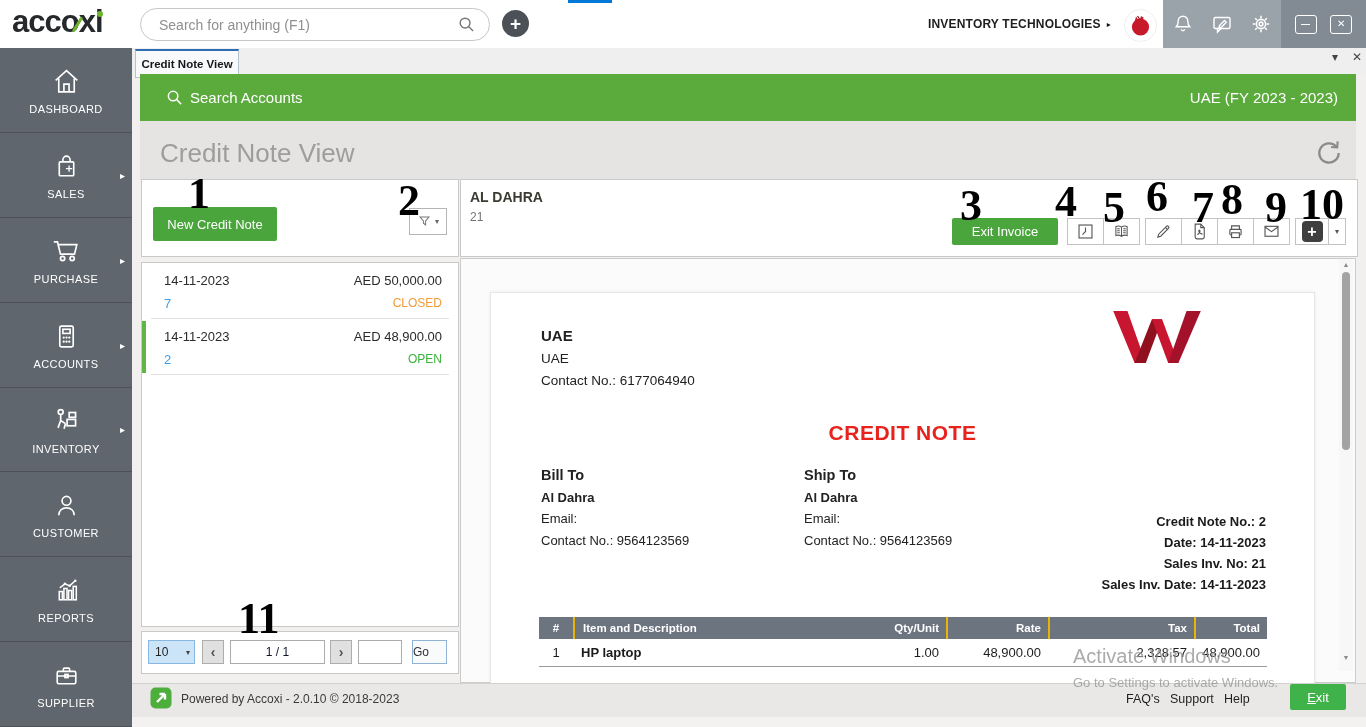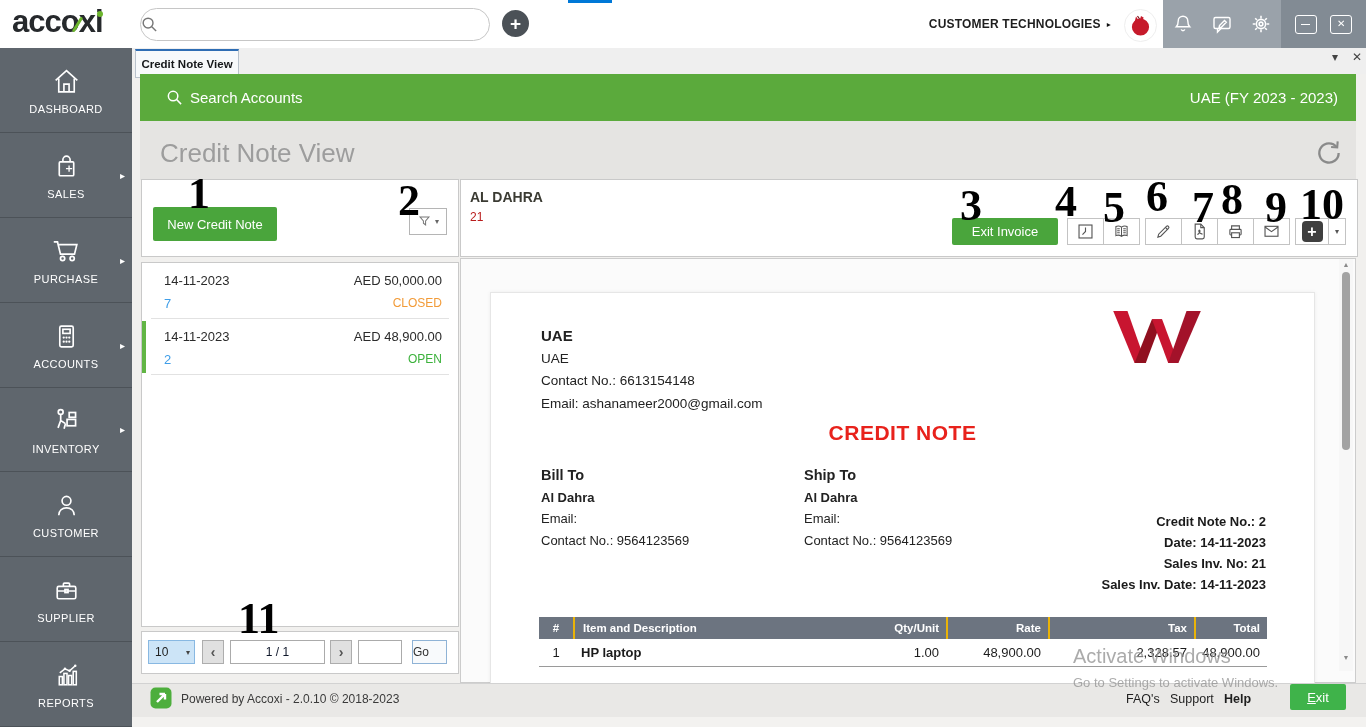--- a/index.html
+++ b/index.html
@@ -70,21 +70,21 @@
   .pg-size .v{margin-left:6px;color:#222;}
   .pg-size .car{margin-left:auto;margin-right:4px;font-size:8px;color:#444;}
   .pg-btn{width:22px;background:#e0e0e0;border:1px solid #adadad;display:flex;align-items:center;justify-content:center;color:#555;font-weight:700;font-size:14px;cursor:pointer;}
   .pg-ind{left:88px;width:95px;background:#fff;border:1px solid #ababab;display:flex;align-items:center;justify-content:center;color:#0f172a;}
   .pg-jump{left:216px;width:44px;border:1px solid #ababab;}
   .pg-jump input{width:100%;height:100%;border:none;outline:none;box-sizing:border-box;font-family:inherit;}
   .pg-go{left:270px;width:35px;background:#f8fafc;border:1px solid #8fb3d6;display:flex;align-items:center;justify-content:flex-start;color:#333;cursor:pointer;}
   
   .d-head{left:460px;top:179px;width:896px;height:76px;}
   .custname{left:470px;top:189px;font-size:14px;font-weight:700;color:#3b3b33;}
-  .custnum{left:470px;top:210px;font-size:12px;color:#b91c1c;}
+  .custnum{left:470px;top:210px;font-size:12px;color:#737373;}
   .applybtn{left:952px;top:218px;width:106px;height:27px;}
   .igroup{top:218px;display:flex;}
   .ibtn{width:35px;height:25px;background:#fff;border:1px solid #c3c3c3;display:flex;align-items:center;justify-content:center;margin-left:-1px;cursor:pointer;}
   .plusbtn{width:32px;height:25px;background:#fff;border:1px solid #c3c3c3;display:flex;align-items:center;justify-content:center;cursor:pointer;}
   .plussq{width:21px;height:21px;background:#3f3f3f;border-radius:4px;color:#fff;font-size:16px;font-weight:700;display:flex;align-items:center;justify-content:center;line-height:1;}
   .pluscar{width:16px;height:25px;background:#fff;border:1px solid #c3c3c3;margin-left:-1px;display:flex;align-items:center;justify-content:center;font-size:8px;color:#555;cursor:pointer;}
   
   .docpanel{left:460px;top:258px;width:896px;height:425px;background:#fbfbfb;border:1px solid #ccc;box-sizing:border-box;}
   .doc{left:490px;top:292px;width:823px;height:391px;background:#fff;border:1px solid #e6e6e6;box-shadow:0 0 4px rgba(0,0,0,.06);overflow:hidden;}
   .doc .in{position:absolute;}
@@ -131,32 +131,33 @@
 
 <div class="app">
 
   <div class="abs topbar">
     <div class="abs logo">
       <span>accoxi</span>
       <span class="dot"></span>
       <span class="xg"></span>
     </div>
     <div class="abs searchpill">
+      <input type="text" placeholder="Search for anything (F1)" style="">
       <span class="pill-mag">
         <svg width="17" height="17" viewBox="0 0 18 18" fill="none" stroke="#777" stroke-width="1.5">
             <circle cx="7.5" cy="7.5" r="5.2"></circle>
             <path d="M11.4 11.4 L16 16"></path>
           </svg>
       </span>
     </div>
     <div class="abs addcircle">
         <span>+</span>
       </div>
     <div class="abs company">
-      <span>CUSTOMER TECHNOLOGIES</span>
+      <span>INVENTORY TECHNOLOGIES</span>
       <span class="car">▸</span>
     </div>
     <div class="abs avatar">
       <svg width="31" height="31" viewBox="0 0 31 31">
           <circle cx="15.5" cy="17" r="8.6" fill="#c61a2b"></circle>
           <path d="M11 6.5 l3.4 5 1.6-5.6 2.8 1.8 -3.4 5 -5.6-1.4 Z" fill="#c61a2b"></path>
           <path d="M12.5 6 l2 3" stroke="#7d1018" stroke-width="1.2"></path>
         </svg>
     </div>
     <div class="abs iconblock">
@@ -246,42 +247,42 @@
       <span class="sub">▸</span>
     </div>
     <div class="snav">
       <svg width="33" height="33" viewBox="0 0 32 32" fill="none" stroke="#fff" stroke-width="1.6">
           <circle cx="16" cy="11.5" r="4.3"></circle>
           <path d="M8.5 25.5 c0-4.6 3.3-7.2 7.5-7.2 s7.5 2.6 7.5 7.2"></path>
         </svg>
       <span class="lbl">CUSTOMER</span>
     </div>
     <div class="snav">
-      <svg width="33" height="33" viewBox="0 0 32 32" fill="none" stroke="#fff" stroke-width="1.6">
-          <rect x="7" y="12" width="18" height="12" rx="1.5"></rect>
-          <path d="M13 12 V9.8 a1 1 0 0 1 1-1 h4 a1 1 0 0 1 1 1 V12 M7 16.5 h18"></path>
-          <rect x="14.5" y="15" width="3" height="3"></rect>
-        </svg>
-      <span class="lbl">SUPPLIER</span>
-    </div>
-    <div class="snav">
       <svg width="33" height="33" viewBox="0 0 32 32" fill="none" stroke="#fff" stroke-width="1.5">
           <rect x="9" y="17" width="3" height="8"></rect>
           <rect x="13.5" y="14" width="3" height="11"></rect>
           <rect x="18" y="16" width="3" height="9"></rect>
           <rect x="22.5" y="12" width="3" height="13"></rect>
           <path d="M9.5 13.5 L14.5 9.5 19 11.5 24.5 6.5"></path>
           <g fill="#fff" stroke="none">
             <circle cx="14.5" cy="9.5" r="1.2"></circle>
             <circle cx="19" cy="11.5" r="1.2"></circle>
             <circle cx="24.5" cy="6.5" r="1.2"></circle>
           </g>
         </svg>
       <span class="lbl">REPORTS</span>
     </div>
+    <div class="snav">
+      <svg width="33" height="33" viewBox="0 0 32 32" fill="none" stroke="#fff" stroke-width="1.6">
+          <rect x="7" y="12" width="18" height="12" rx="1.5"></rect>
+          <path d="M13 12 V9.8 a1 1 0 0 1 1-1 h4 a1 1 0 0 1 1 1 V12 M7 16.5 h18"></path>
+          <rect x="14.5" y="15" width="3" height="3"></rect>
+        </svg>
+      <span class="lbl">SUPPLIER</span>
+    </div>
   </div>
 
   <div class="abs tabstrip"></div>
   <div class="abs tab">
       <span>Credit Note View</span>
     </div>
   <div class="abs tabctl" style="left:1332px;"><span>▾</span></div>
   <div class="abs tabctl" style="left:1352px;"><span>✕</span></div>
 
   <div class="abs greenbar">
@@ -406,22 +407,21 @@
     <span class="pluscar">
         <span>▾</span>
       </span>
   </div>
 
   <div class="abs docpanel"></div>
   <div class="abs doc">
     <div class="in org">
       <div class="nm">UAE</div>
       <div>UAE</div>
-      <div>Contact No.: 6613154148</div>
-      <div>Email: ashanameer2000@gmail.com</div>
+      <div>Contact No.: 6177064940</div>
     </div>
     <div class="in wlogo">
       <svg width="92" height="56" viewBox="0 0 90 55">
           <polygon points="2,2 16,2 34,53 23,53" fill="#c81530"></polygon>
           <polygon points="23,53 34,53 50,10 40,10" fill="#90101f"></polygon>
           <polygon points="40,10 50,10 66,53 56,53" fill="#c81530"></polygon>
           <polygon points="56,53 66,53 88,2 74,2" fill="#a3122a"></polygon>
         </svg>
     </div>
     <div class="in cn-title">CREDIT NOTE</div>
@@ -473,21 +473,21 @@
   <div class="abs fstrip"></div>
   <div class="abs" style="left:150px;top:687px;">
     <svg width="22" height="22" viewBox="0 0 22 22">
         <rect x="0.5" y="0.5" width="21" height="21" rx="5" fill="#4dae3c"></rect>
         <path d="M7 15 L15 7 M15 7 H9.5 M15 7 V12.5" stroke="#fff" stroke-width="2.4" fill="none"></path>
       </svg>
   </div>
   <span class="abs poweredtxt">Powered by Accoxi - 2.0.10 © 2018-2023</span>
   <span class="abs flink" style="left:1126px;">FAQ's</span>
   <span class="abs flink" style="left:1170px;">Support</span>
-  <span class="abs flink" style="left:1224px;font-weight:bold;">Help</span>
+  <span class="abs flink" style="left:1224px;">Help</span>
   <button class="abs btn-green exitbtn">Exit</button>
 
   <span class="abs watermark1">Activate Windows</span>
   <span class="abs watermark2">Go to Settings to activate Windows.</span>
 
   <span class="abs ann" style="left:188px;top:172px;">1</span>
   <span class="abs ann" style="left:398px;top:179px;">2</span>
   <span class="abs ann" style="left:960px;top:184px;">3</span>
   <span class="abs ann" style="left:1055px;top:180px;">4</span>
   <span class="abs ann" style="left:1103px;top:186px;">5</span>

